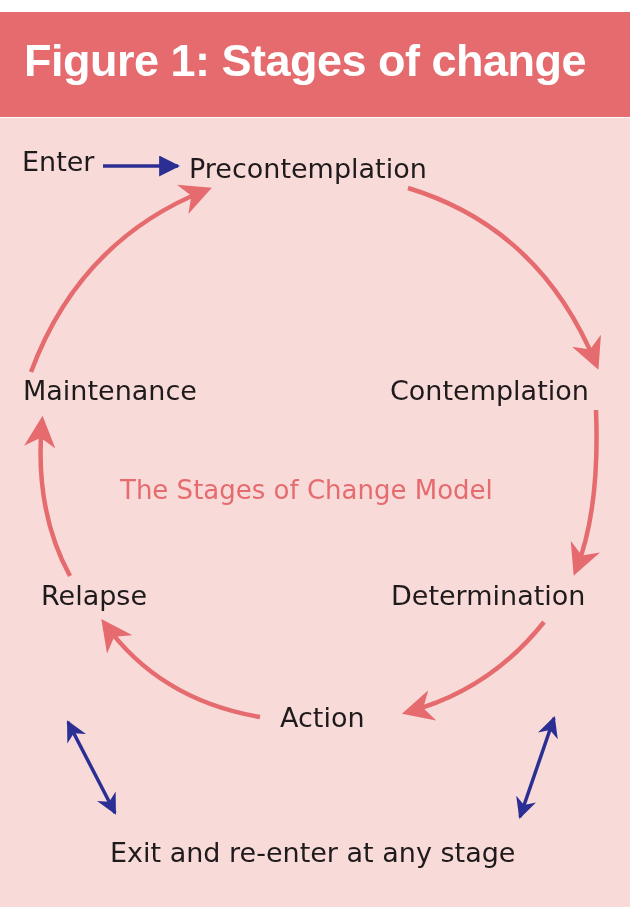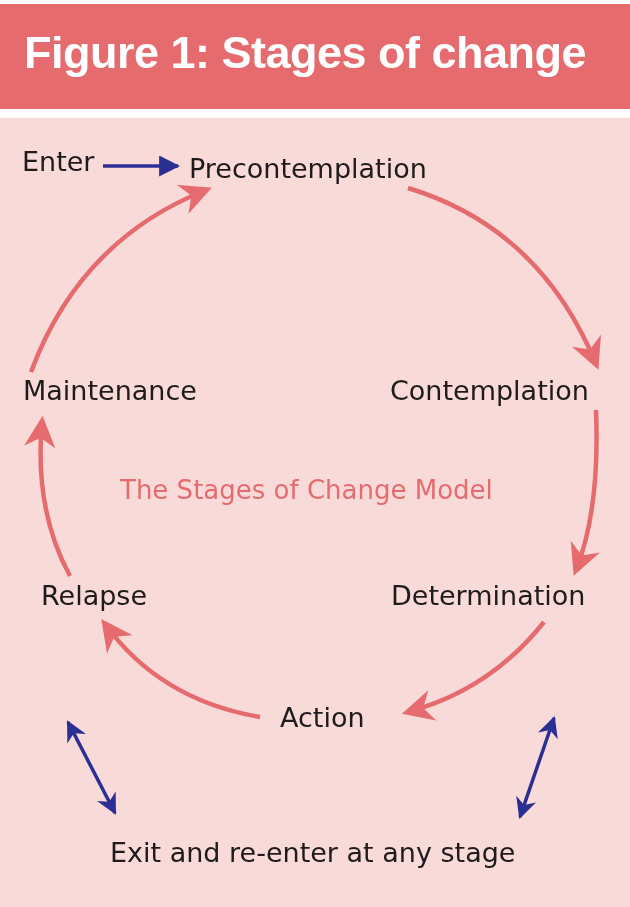--- a/index.html
+++ b/index.html
@@ -1,17 +1,17 @@
 <!DOCTYPE html>
 <html><head>
   <meta charset="utf-8">
   <style>
     html, body { margin: 0; padding: 0; }
     body { width: 630px; height: 907px; background: #ffffff; position: relative; overflow: hidden; font-family: "DejaVu Sans", sans-serif; }
-    .header { position: absolute; left: 0; top: 4px; width: 630px; height: 105px; background: #e56b6e; }
+    .header { position: absolute; left: 0; top: 12px; width: 630px; height: 105px; background: #e56b6e; }
     .header-title { position: absolute; left: 24px; top: 22px; margin: 0; color: #ffffff; font-family: "Liberation Sans", sans-serif; font-weight: bold; font-size: 45px; letter-spacing: -0.5px; line-height: 1.2; white-space: nowrap; }
     .panel { position: absolute; left: 0; top: 118px; width: 630px; height: 789px; background: #f8dbd9; }
     svg.diagram { position: absolute; left: 0; top: 0; width: 630px; height: 907px; }
     .label { font-family: "DejaVu Sans", sans-serif; font-size: 27px; fill: #1f1a1b; }
     .model-label { font-family: "DejaVu Sans", sans-serif; font-size: 26px; fill: #e56b6e; }
     .cyc { fill: none; stroke: #e56b6e; stroke-width: 4.5; stroke-linecap: butt; }
     .blue { fill: none; stroke: #2b2f94; stroke-width: 3.5; }
   </style>
 </head>
 <body>

